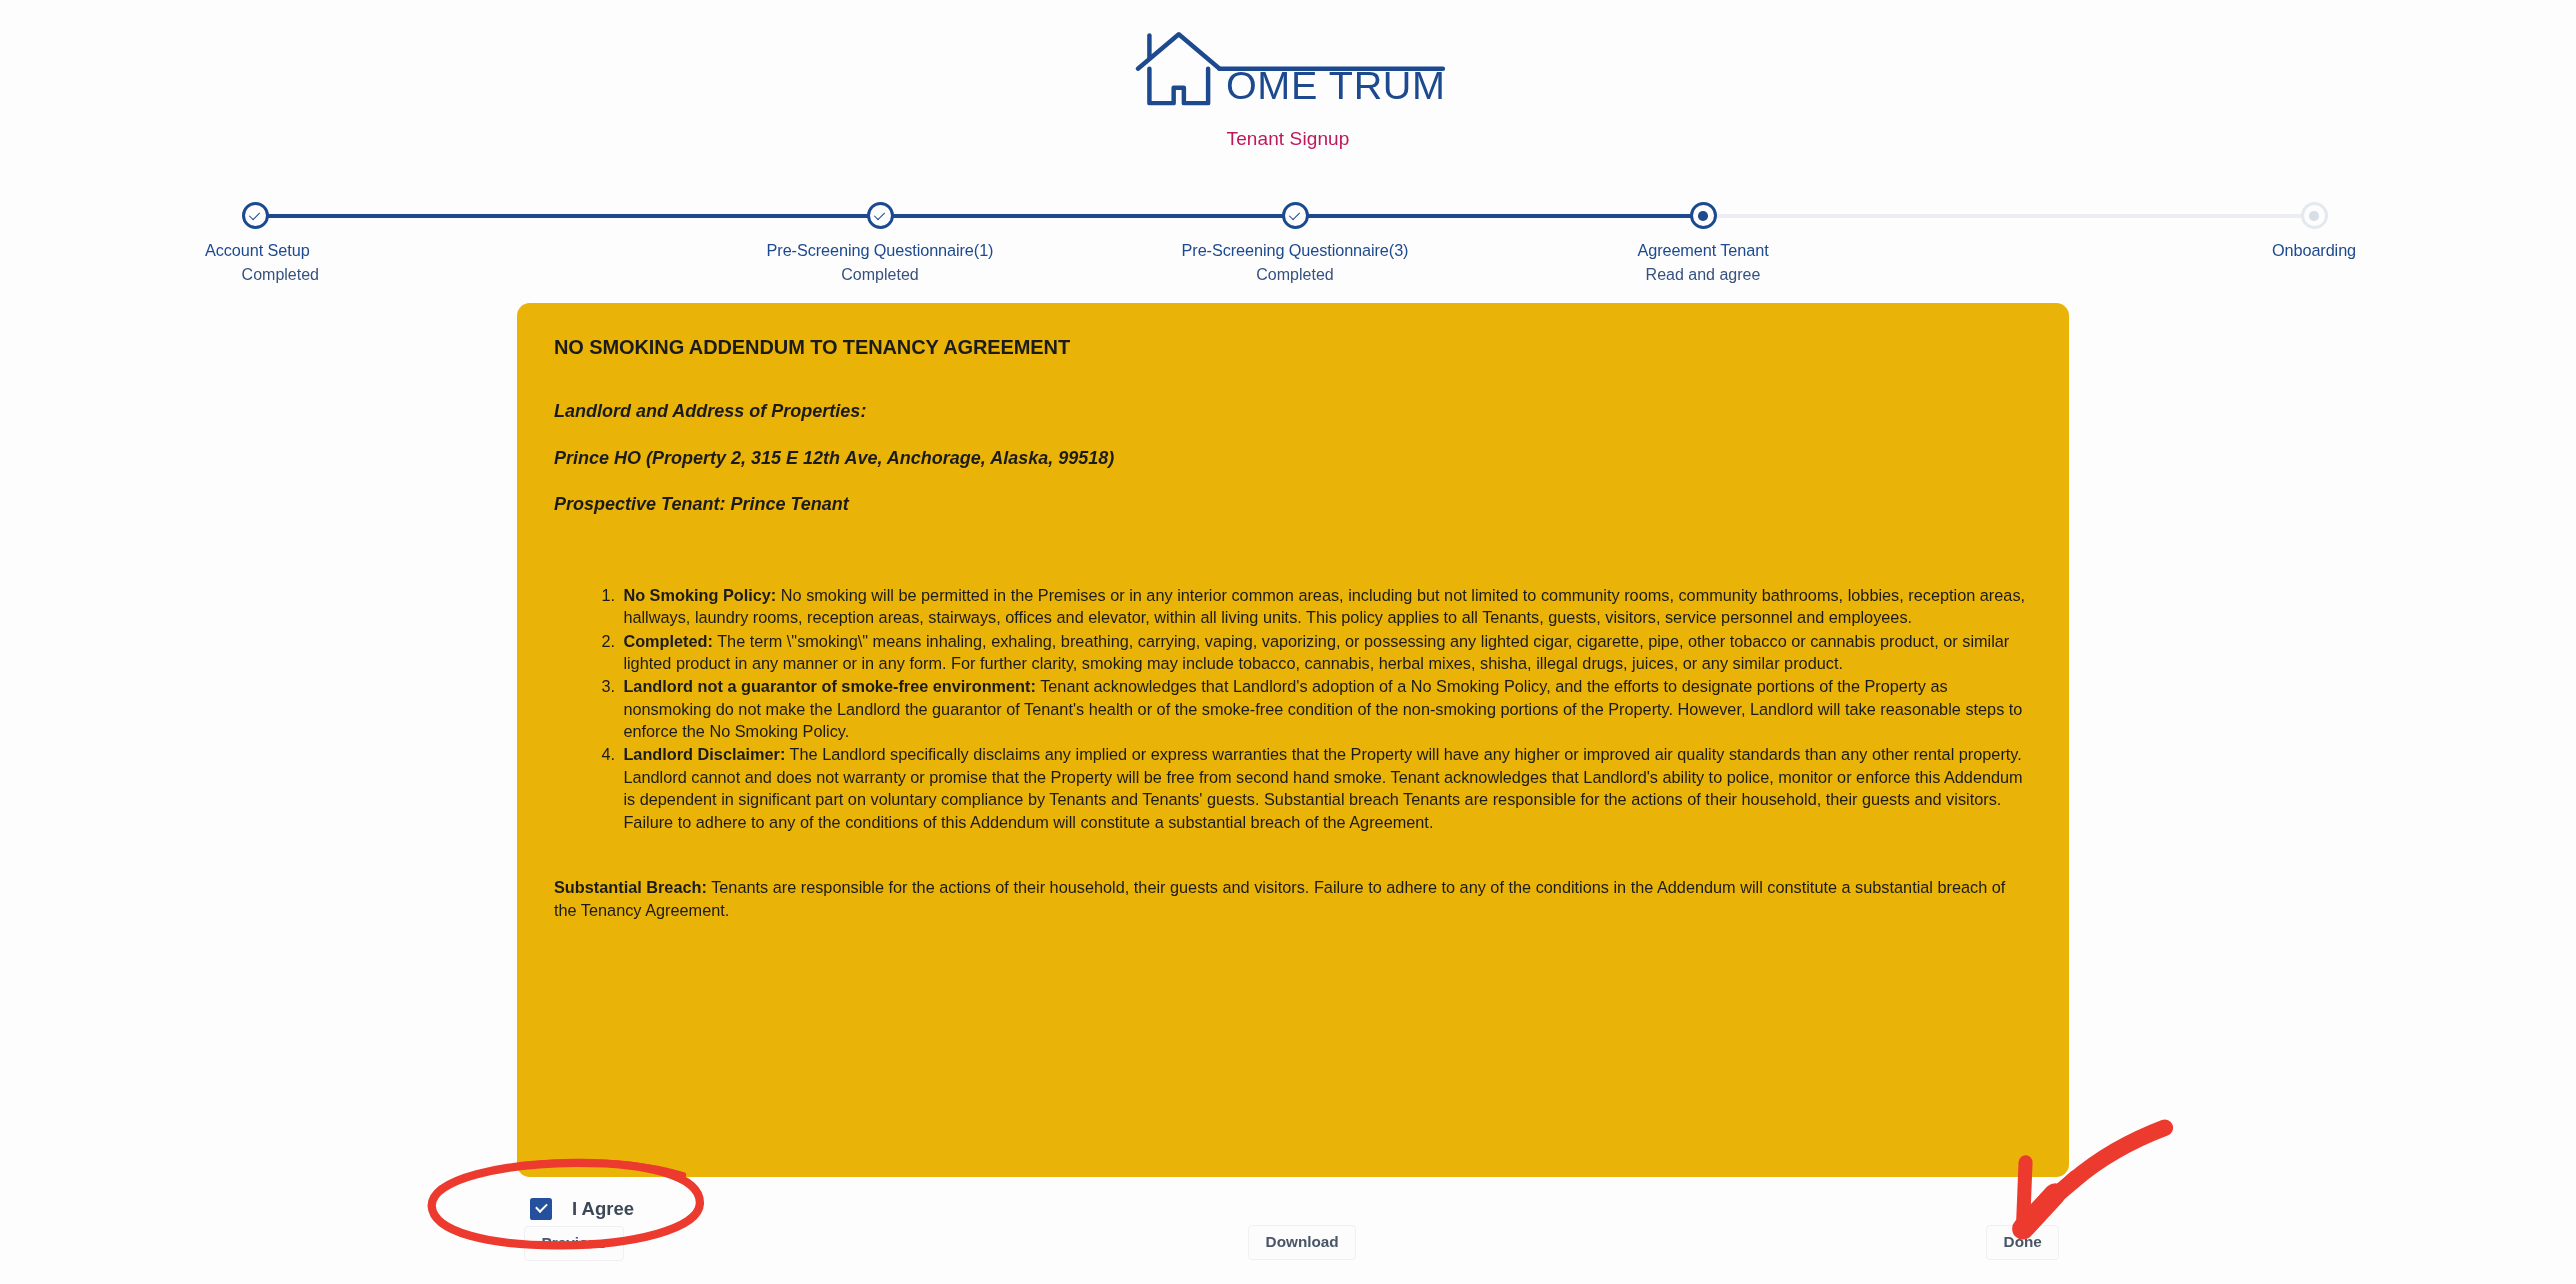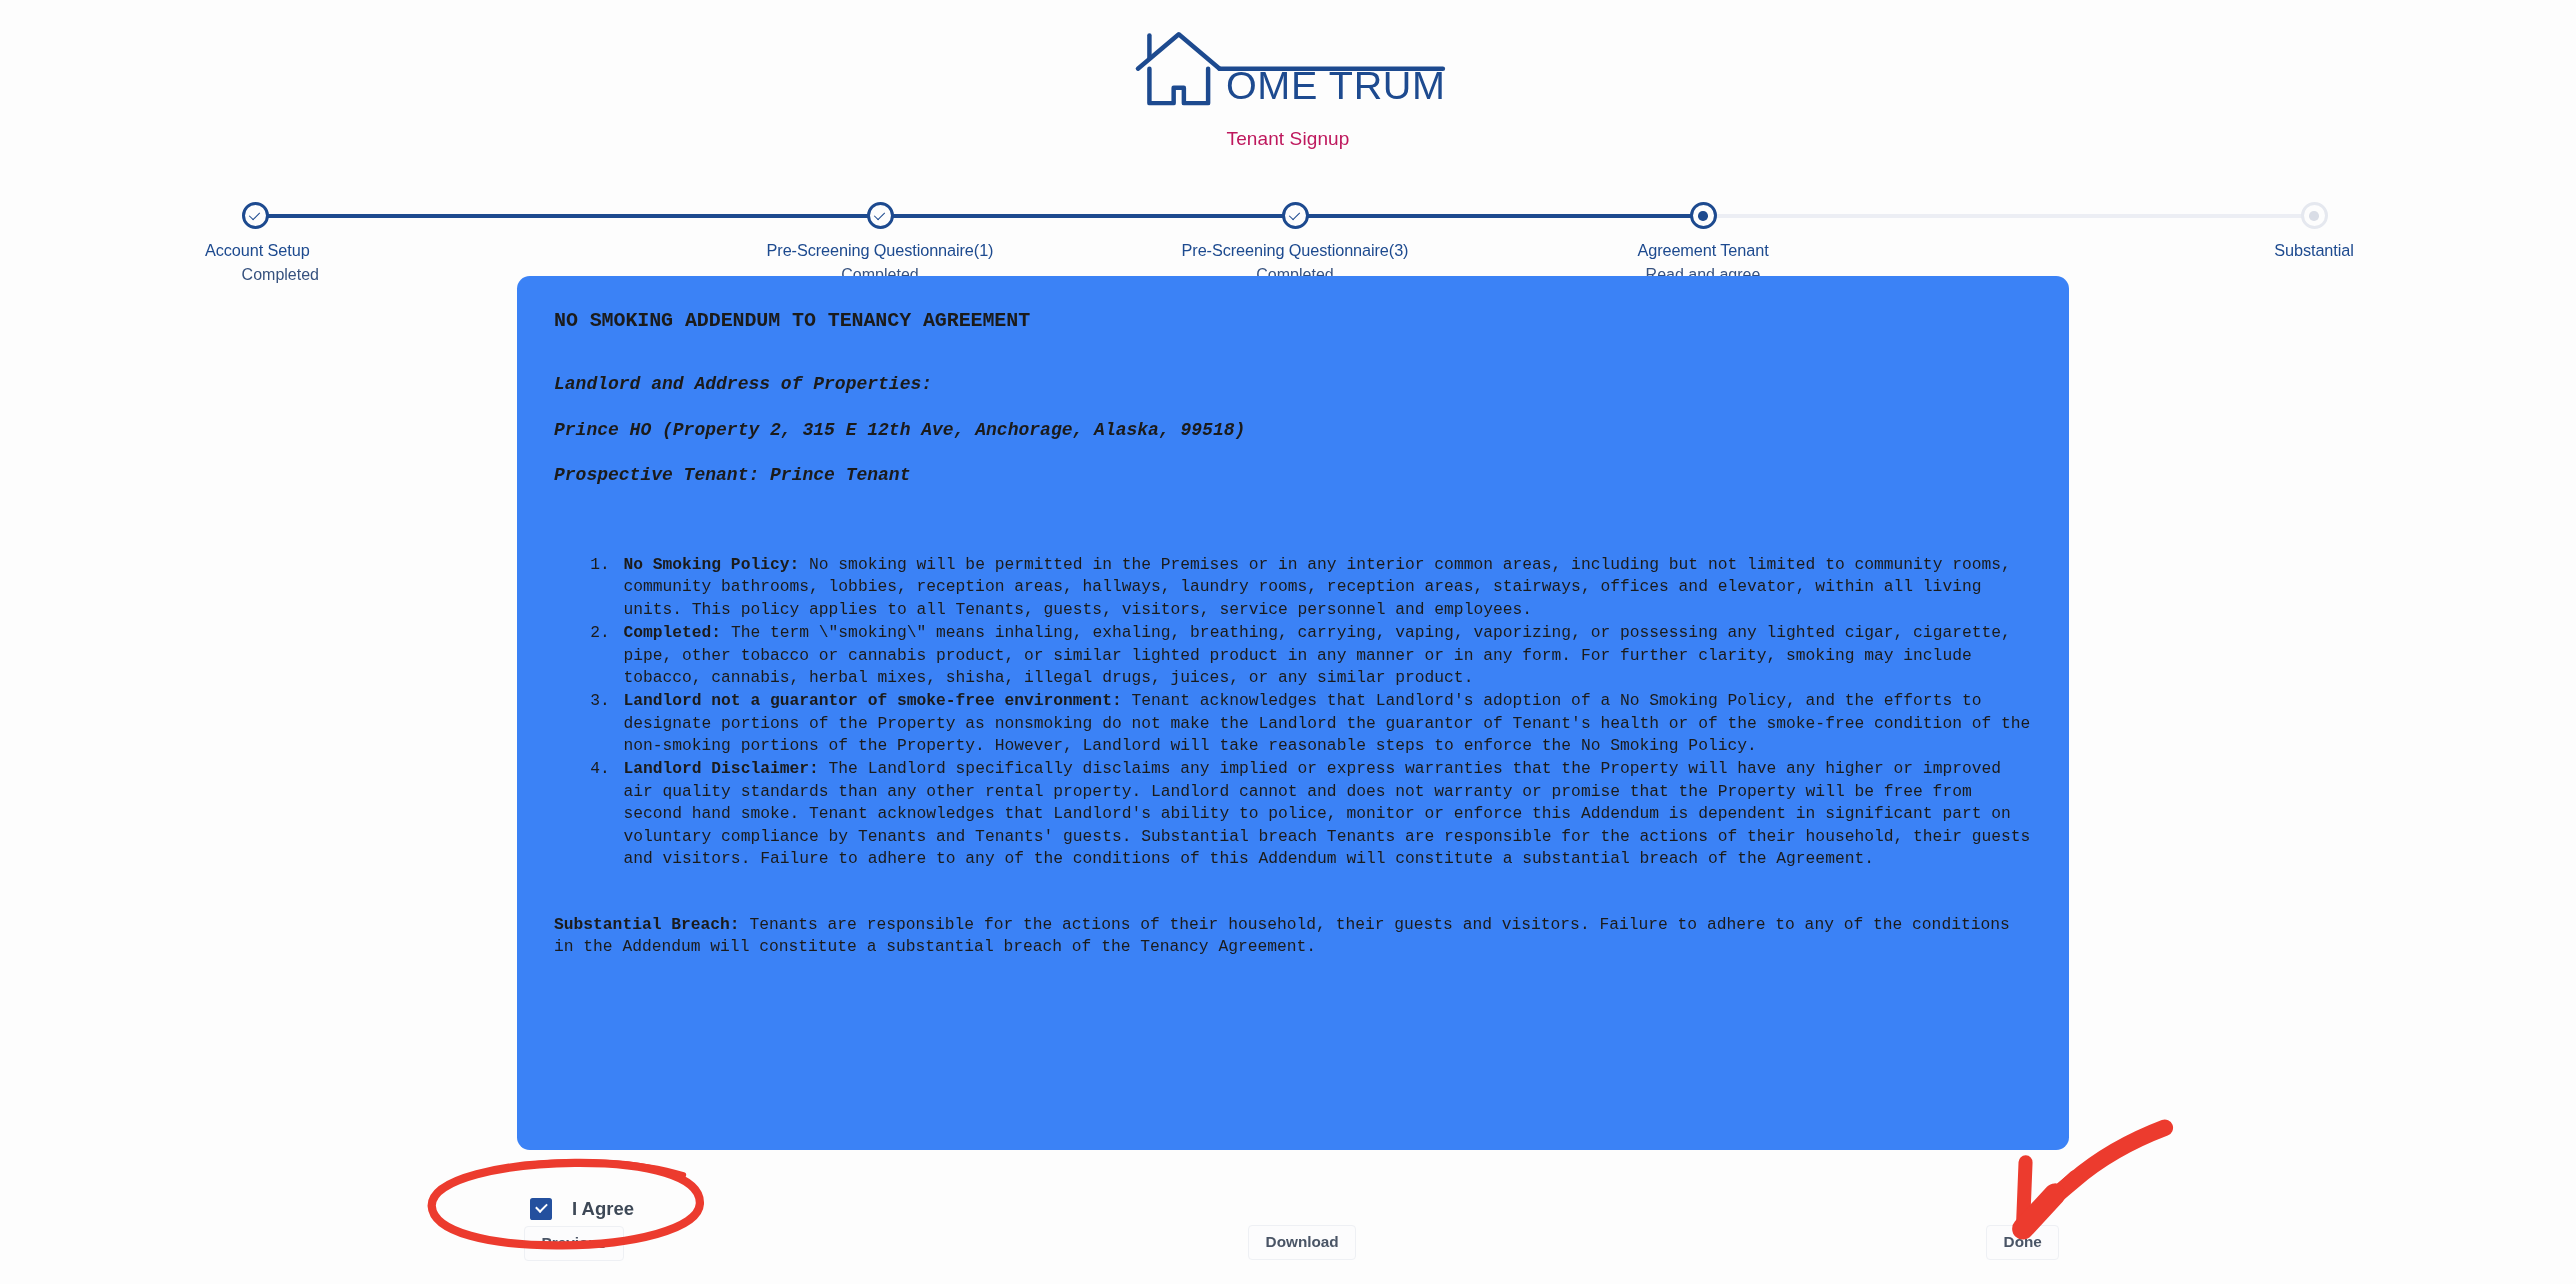--- a/index.html
+++ b/index.html
@@ -140,28 +140,28 @@
     transform: translateX(-50%);
   }
 
   .step.align-left .step-label { left: -50px; }
   .step.align-left .step-sub   { left: -13.4px; }
 
   
   #doc-panel {
     position: absolute;
     left: 517px;
-    top: 276px;
+    top: 303px;
     width: 1552px;
     height: 874px;
-    background: #3b82f6;
+    background: #eab308;
     border-radius: 12.8px;
     padding: 33px 37px 0 37px;
     overflow: hidden;
-    font-family: Liberation Mono, monospace;
+    font-family: Liberation Sans, sans-serif;
     color: #1b1b1b;
   }
 
   #doc-title {
     font-size: 20px;
     font-weight: bold;
     letter-spacing: -0.1px;
     margin-bottom: 42px;
   }
 
@@ -304,21 +304,21 @@
   </div>
 
   <div class="step align-center" style="left:1448px;">
     <div class="step-marker current"></div>
     <div class="step-label">Agreement Tenant</div>
     <div class="step-sub">Read and agree</div>
   </div>
 
   <div class="step align-center" style="left:2059px;">
     <div class="step-marker pending"></div>
-    <div class="step-label">Substantial</div>
+    <div class="step-label">Onboarding</div>
     <div class="step-sub"></div>
   </div>
 </div>
 
 <div id="doc-panel">
 
   <div id="doc-title">NO SMOKING ADDENDUM TO TENANCY AGREEMENT</div>
 
   <div class="doc-meta">Landlord and Address of Properties:</div>
   <div class="doc-meta">Prince HO (Property 2, 315 E 12th Ave, Anchorage, Alaska, 99518)</div>

